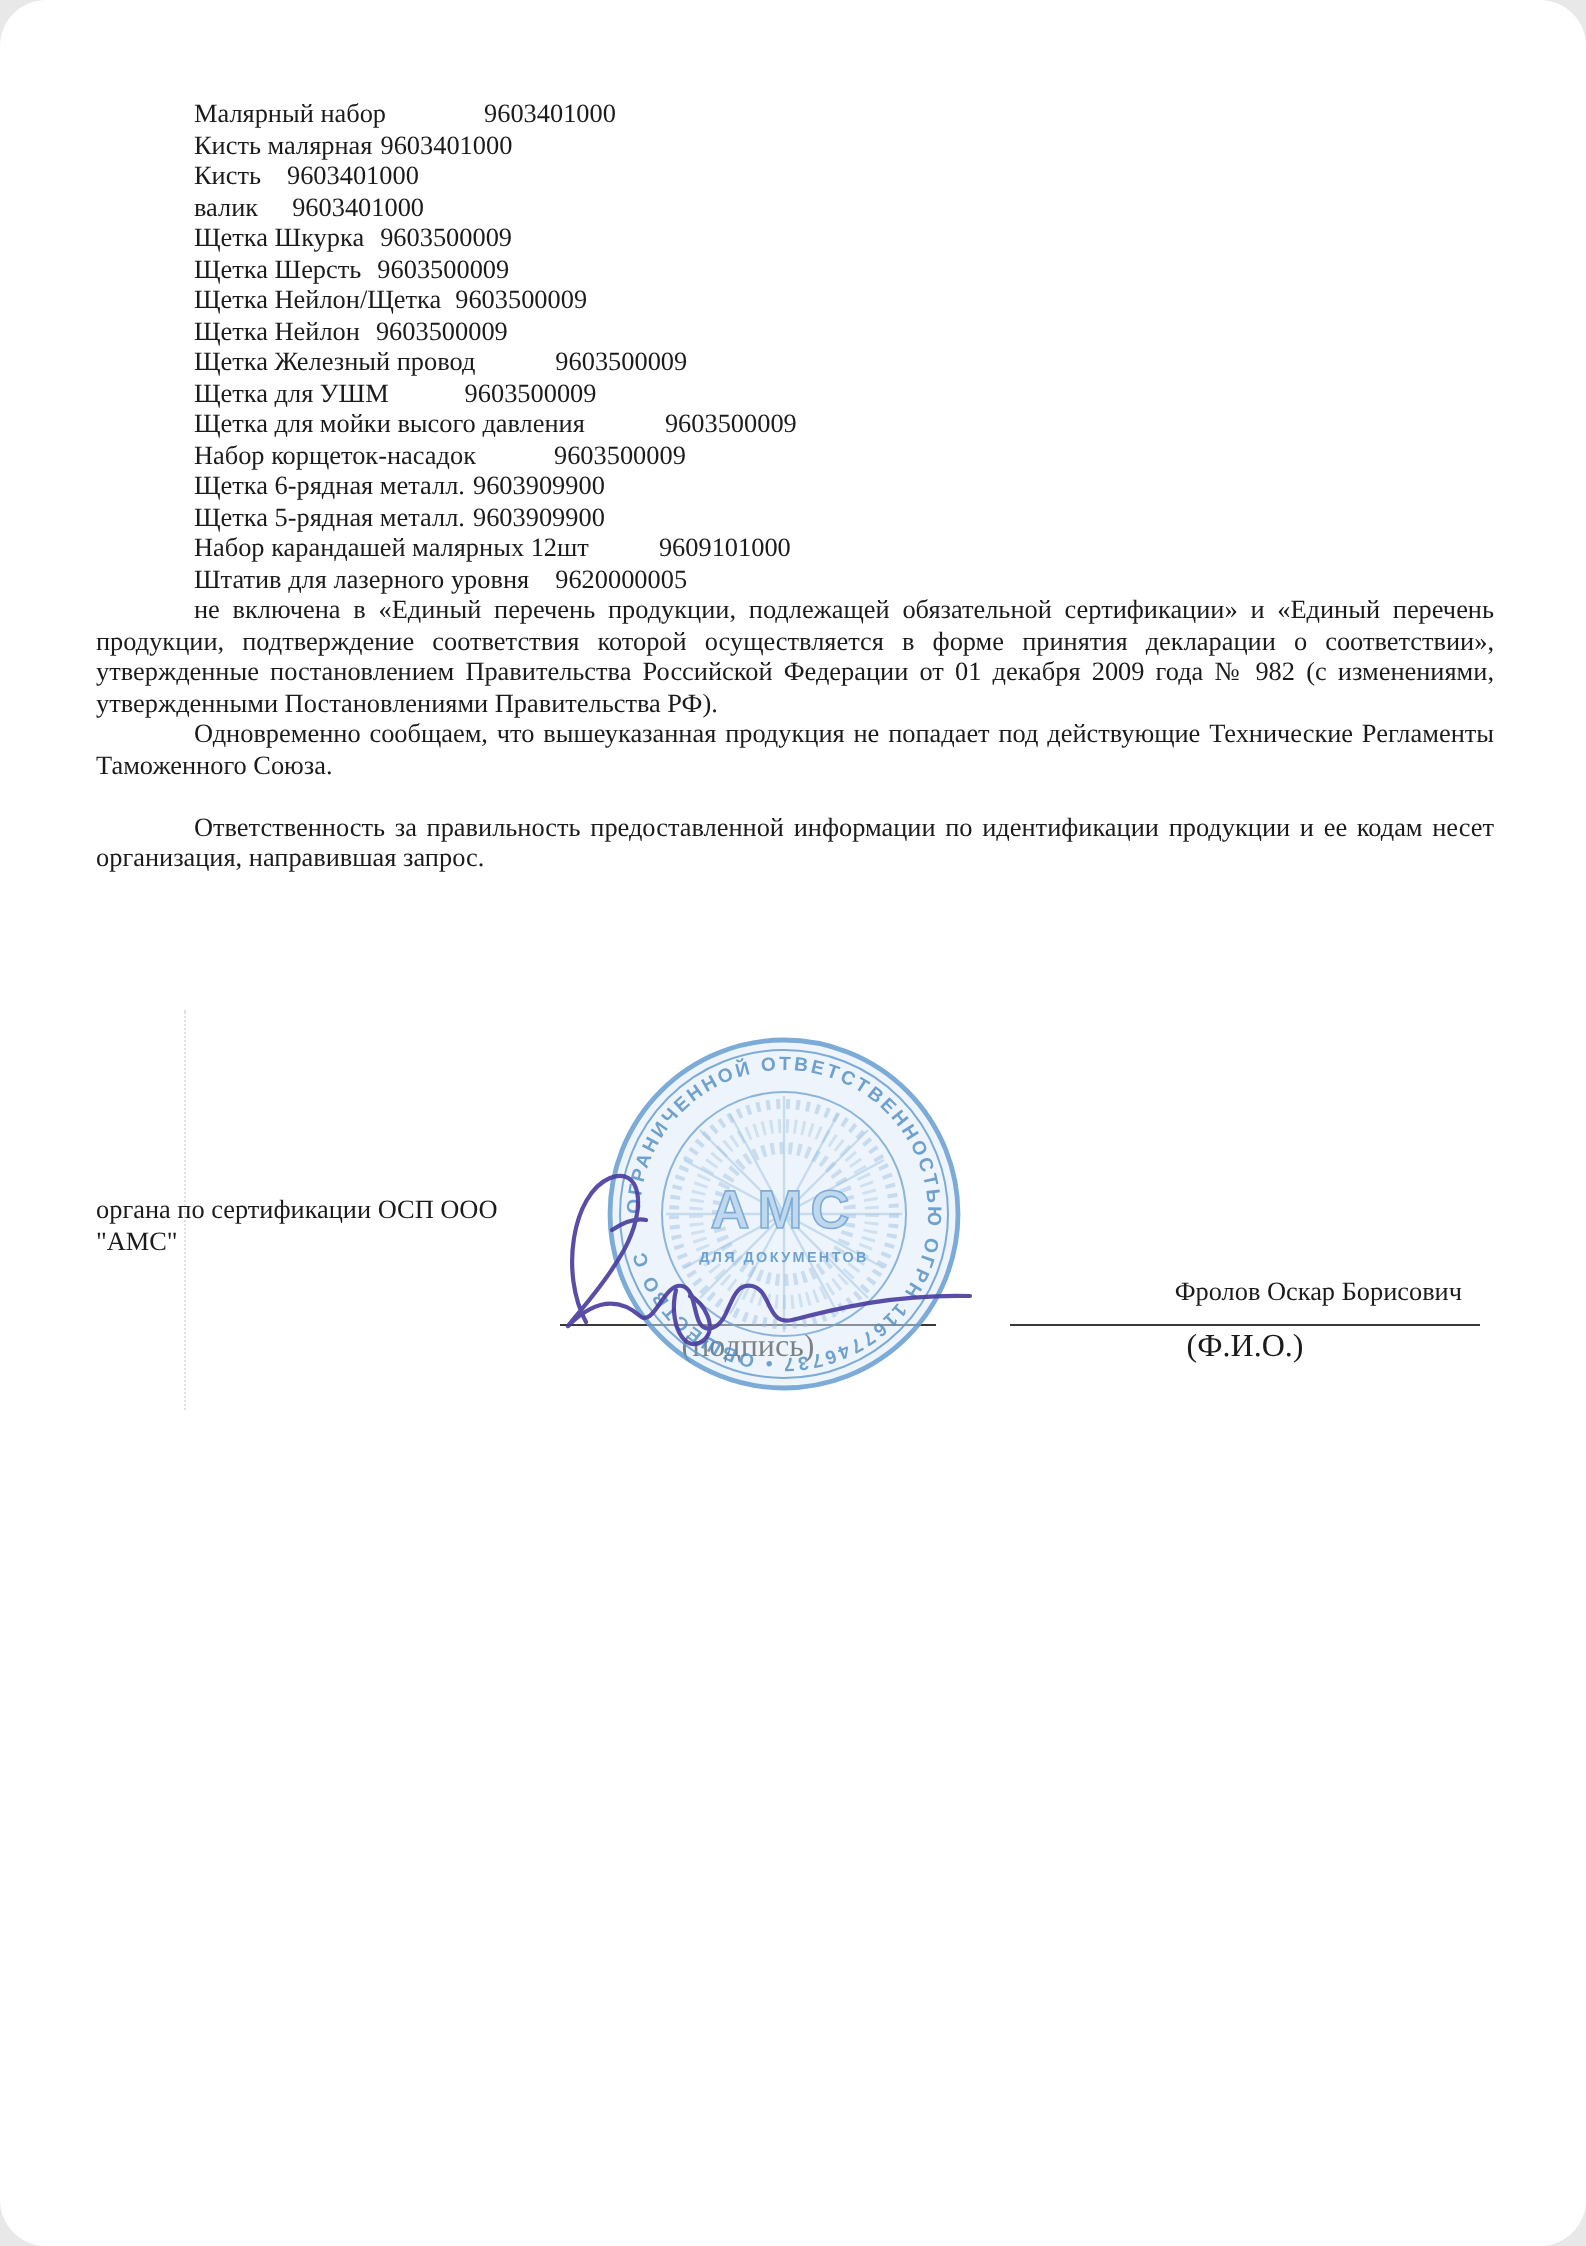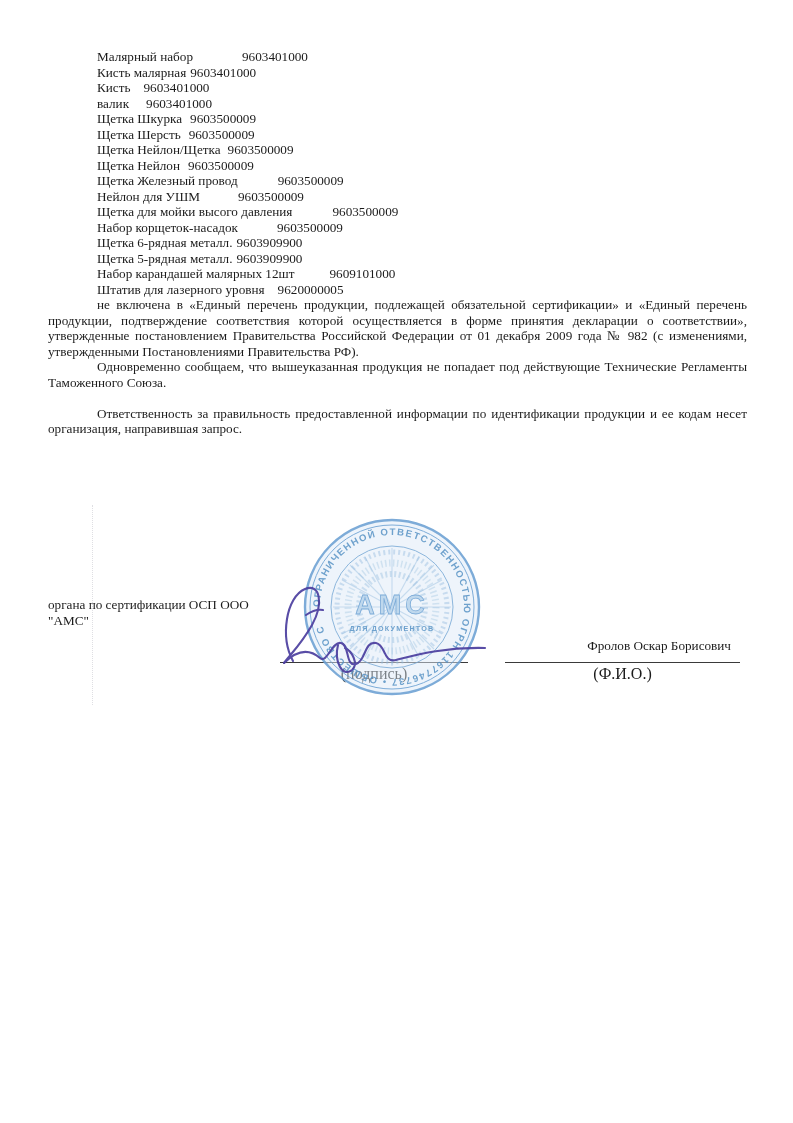--- a/index.html
+++ b/index.html
@@ -8,20 +8,21 @@
     position: relative;
     width: 793px;
     height: 1123px;
     margin: 0 auto;
     background: #ffffff;
     font-family: "Liberation Serif", "DejaVu Serif", serif;
     font-size: 13.2px;
     line-height: 15.5px;
     color: #1b1b1b;
     overflow: hidden;
+    border-radius: 23px;
   }
   .content {
     position: absolute;
     left: 48px;
     top: 49px;
     width: 699px;
   }
   .product-list { padding-left: 49px; }
   .product-row { white-space: nowrap; }
   .gap { display: inline-block; height: 1px; }
@@ -102,21 +103,21 @@
     <div class="product-list">
       <div class="product-row"><span>Малярный набор</span><span class="gap" style="width:49px"></span><span>9603401000</span></div>
       <div class="product-row"><span>Кисть малярная</span><span class="gap" style="width:4px"></span><span>9603401000</span></div>
       <div class="product-row"><span>Кисть</span><span class="gap" style="width:13px"></span><span>9603401000</span></div>
       <div class="product-row"><span>валик</span><span class="gap" style="width:17px"></span><span>9603401000</span></div>
       <div class="product-row"><span>Щетка Шкурка</span><span class="gap" style="width:8px"></span><span>9603500009</span></div>
       <div class="product-row"><span>Щетка Шерсть</span><span class="gap" style="width:8px"></span><span>9603500009</span></div>
       <div class="product-row"><span>Щетка Нейлон/Щетка</span><span class="gap" style="width:7px"></span><span>9603500009</span></div>
       <div class="product-row"><span>Щетка Нейлон</span><span class="gap" style="width:8px"></span><span>9603500009</span></div>
       <div class="product-row"><span>Щетка Железный провод</span><span class="gap" style="width:40px"></span><span>9603500009</span></div>
-      <div class="product-row"><span>Нейлон для УШМ</span><span class="gap" style="width:38px"></span><span>9603500009</span></div>
+      <div class="product-row"><span>Щетка для УШМ</span><span class="gap" style="width:38px"></span><span>9603500009</span></div>
       <div class="product-row"><span>Щетка для мойки высого давления</span><span class="gap" style="width:40px"></span><span>9603500009</span></div>
       <div class="product-row"><span>Набор корщеток-насадок</span><span class="gap" style="width:39px"></span><span>9603500009</span></div>
       <div class="product-row"><span>Щетка 6-рядная металл.</span><span class="gap" style="width:4px"></span><span>9603909900</span></div>
       <div class="product-row"><span>Щетка 5-рядная металл.</span><span class="gap" style="width:4px"></span><span>9603909900</span></div>
       <div class="product-row"><span>Набор карандашей малярных 12шт</span><span class="gap" style="width:35px"></span><span>9609101000</span></div>
       <div class="product-row"><span>Штатив для лазерного уровня</span><span class="gap" style="width:13px"></span><span>9620000005</span></div>
     </div>
 
     <div class="paragraphs">
       <p>не включена в «Единый перечень продукции, подлежащей обязательной сертификации» и «Единый перечень продукции, подтверждение соответствия которой осуществляется в форме принятия декларации о соответствии», утвержденные  постановлением Правительства Российской Федерации от 01 декабря 2009 года № 982 (с изменениями, утвержденными Постановлениями Правительства РФ).</p>

